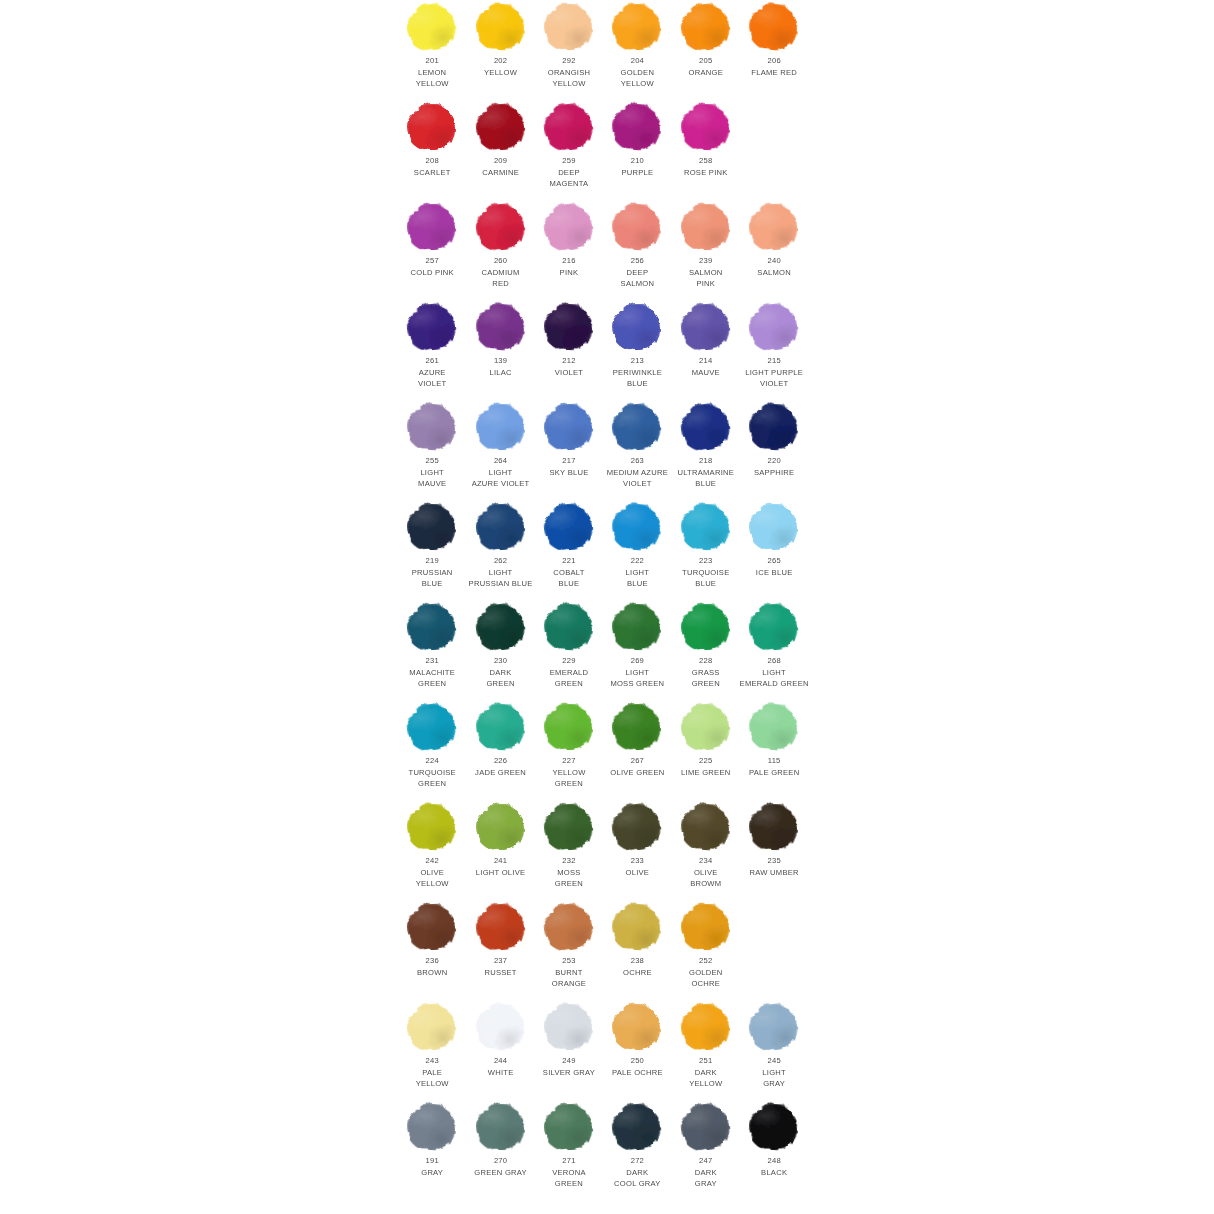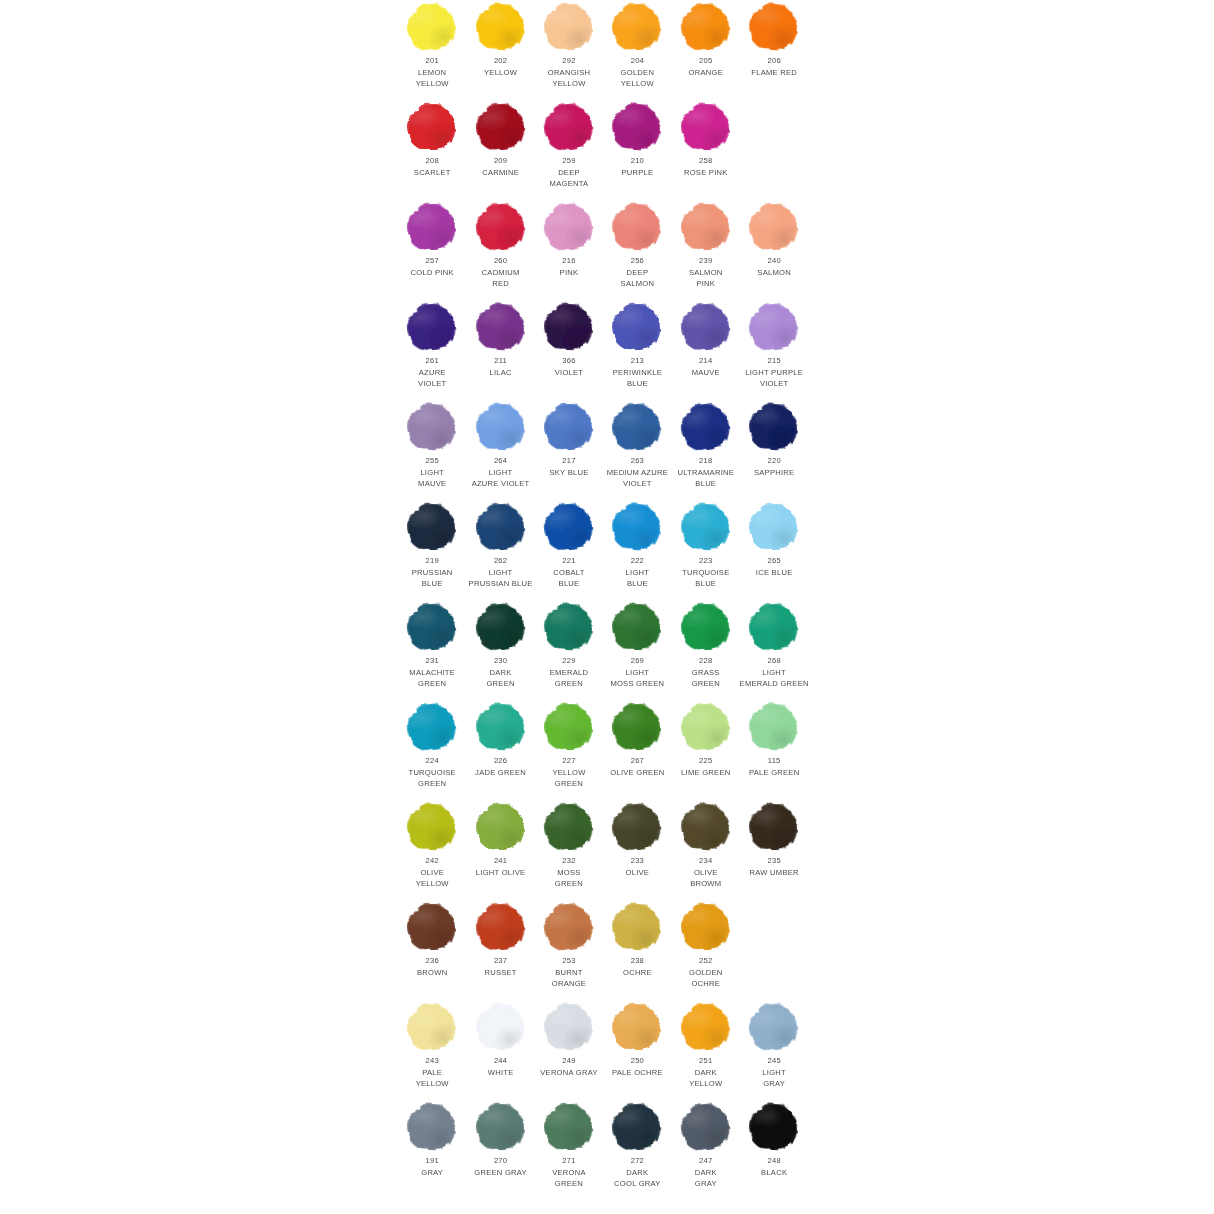--- a/index.html
+++ b/index.html
@@ -327,32 +327,32 @@
 VIOLET</span>
           </div>
         </div>
         <div class="cell">
           <div class="blob-wrap">
             <div class="blob" style="background: rgb(119, 51, 139); border-radius: 47% 53% 49% 51% / 52% 48% 53% 47%; transform: rotate(6deg);">
               <div class="blob-texture"></div>
             </div>
           </div>
           <div class="labels">
-            <span class="code">211</span>
+            <span class="code">139</span>
             <span class="name">LILAC</span>
           </div>
         </div>
         <div class="cell">
           <div class="blob-wrap">
             <div class="blob" style="background: rgb(45, 19, 69); border-radius: 48% 52% 50% 50% / 51% 49% 54% 46%; transform: rotate(3deg);">
               <div class="blob-texture"></div>
             </div>
           </div>
           <div class="labels">
-            <span class="code">366</span>
+            <span class="code">212</span>
             <span class="name">VIOLET</span>
           </div>
         </div>
         <div class="cell">
           <div class="blob-wrap">
             <div class="blob" style="background: rgb(76, 85, 182); border-radius: 49% 51% 51% 49% / 50% 50% 55% 45%; transform: rotate(0deg);">
               <div class="blob-texture"></div>
             </div>
           </div>
           <div class="labels">
@@ -829,21 +829,21 @@
           </div>
         </div>
         <div class="cell">
           <div class="blob-wrap">
             <div class="blob" style="background: rgb(216, 221, 228); border-radius: 54% 46% 51% 49% / 51% 49% 52% 48%; transform: rotate(3deg);">
               <div class="blob-texture"></div>
             </div>
           </div>
           <div class="labels">
             <span class="code">249</span>
-            <span class="name">VERONA GRAY</span>
+            <span class="name">SILVER GRAY</span>
           </div>
         </div>
         <div class="cell">
           <div class="blob-wrap">
             <div class="blob" style="background: rgb(232, 171, 83); border-radius: 46% 54% 48% 52% / 53% 47% 52% 48%; transform: rotate(0deg);">
               <div class="blob-texture"></div>
             </div>
           </div>
           <div class="labels">
             <span class="code">250</span>

